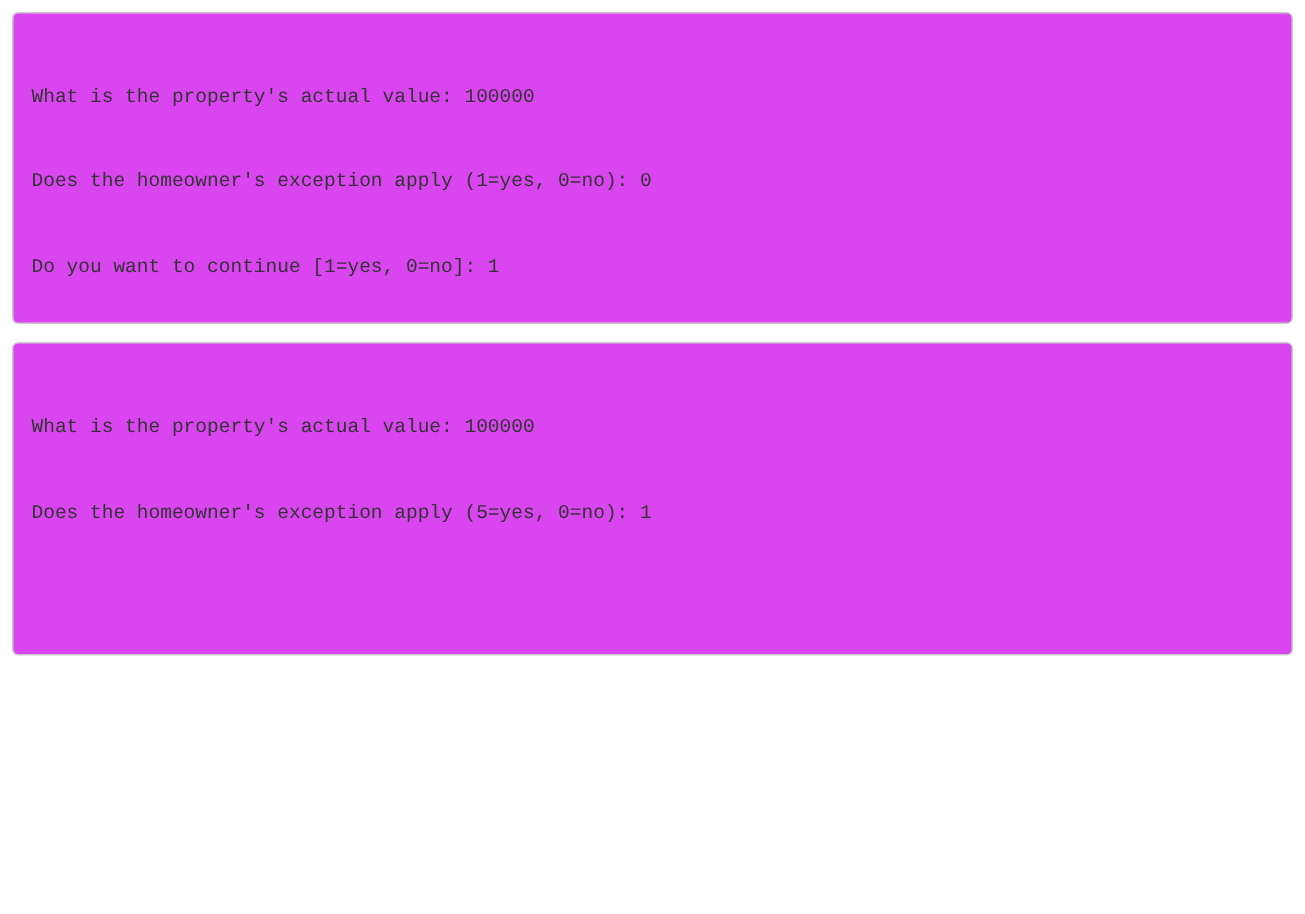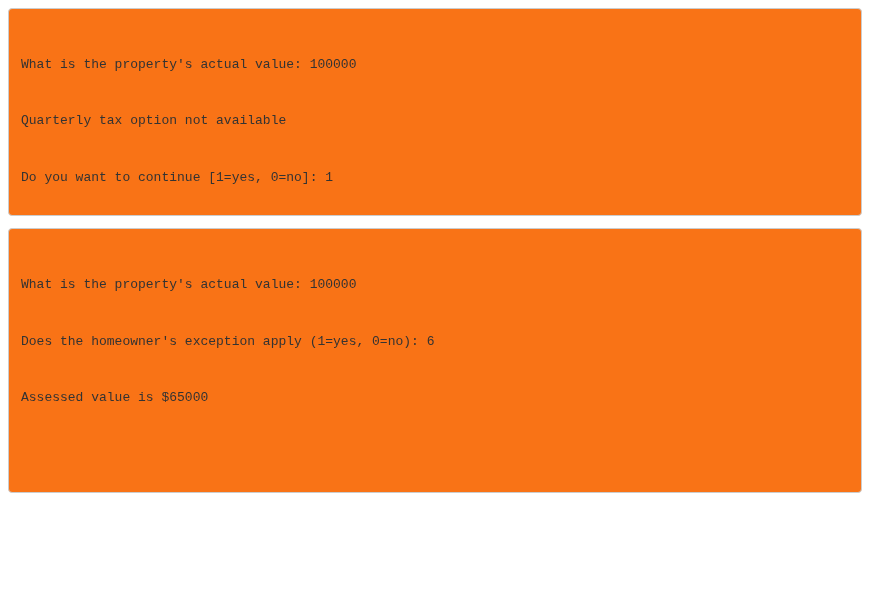--- a/index.html
+++ b/index.html
@@ -9,38 +9,37 @@
     }
     body {
       font-family: Menlo, Monaco, Consolas, "Courier New", monospace;
       font-size: 13px;
       line-height: 1.45;
       color: #333;
       background: #fff;
       padding: 8px;
     }
     .code-block {
-      background: #f97316;
+      background: #d946ef;
       border: 1px solid #ccc;
       border-radius: 4px;
       padding: 9px 12px;
       margin-bottom: 12px;
       white-space: pre-wrap;
       word-wrap: break-word;
     }
   </style>
 </head>
 <body>
 
 <div class="code-block">
   <div>What is the property's actual value: 100000</div>
-  <div>Quarterly tax option not available</div>
+  <div>Does the homeowner's exception apply (1=yes, 0=no): 0</div>
   <div>Do you want to continue [1=yes, 0=no]: 1</div>
 </div>
 
 <div class="code-block">
   <div>What is the property's actual value: 100000</div>
-  <div>Does the homeowner's exception apply (1=yes, 0=no): 6</div>
-  <div>Assessed value is $65000</div>
+  <div>Does the homeowner's exception apply (5=yes, 0=no): 1</div>
   
   
   
 </div>
 
 </body></html>

